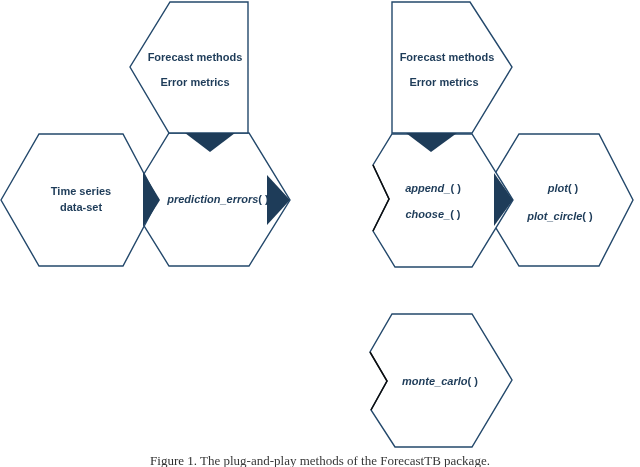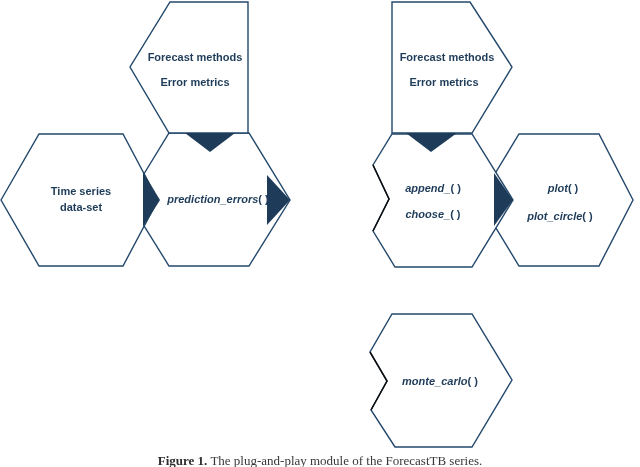--- a/index.html
+++ b/index.html
@@ -46,21 +46,21 @@
     position: absolute;
     top: 453px;
     left: 0;
     right: 0;
     text-align: center;
     font-family: "Liberation Serif", serif;
     font-size: 13px;
     color: #383838;
     white-space: nowrap;
   }
-  .caption .cap-label { font-weight: bold; color: #2e2e2e; }
+  .caption .cap-label { font-weight: normal; color: #2e2e2e; }
 </style>
 </head>
 <body>
 
 <svg width="640" height="467" viewBox="0 0 640 467" xmlns="http://www.w3.org/2000/svg">
 
   <g>
 
     <polygon class="shape" points="128,200 169,133 249,133 290,200 249,266 169,266"></polygon>
 
@@ -104,13 +104,13 @@
   </g>
 
   <g>
     <polygon class="shape" points="392,314 472,314 512,380 472,447 395,447 371,410 387,381 370,352"></polygon>
     <polyline class="notch" points="370,352 387,381 371,410"></polyline>
 
     <text class="fn" x="440" y="385"><tspan class="it">monte_carlo</tspan><tspan>( )</tspan></text>
   </g>
 </svg>
 
-<div class="caption"><span class="cap-label">Figure 1.</span> <span>The plug-and-play module of the ForecastTB series.</span></div>
+<div class="caption"><span class="cap-label">Figure 1.</span> <span>The plug-and-play methods of the ForecastTB package.</span></div>
 
 </body></html>

